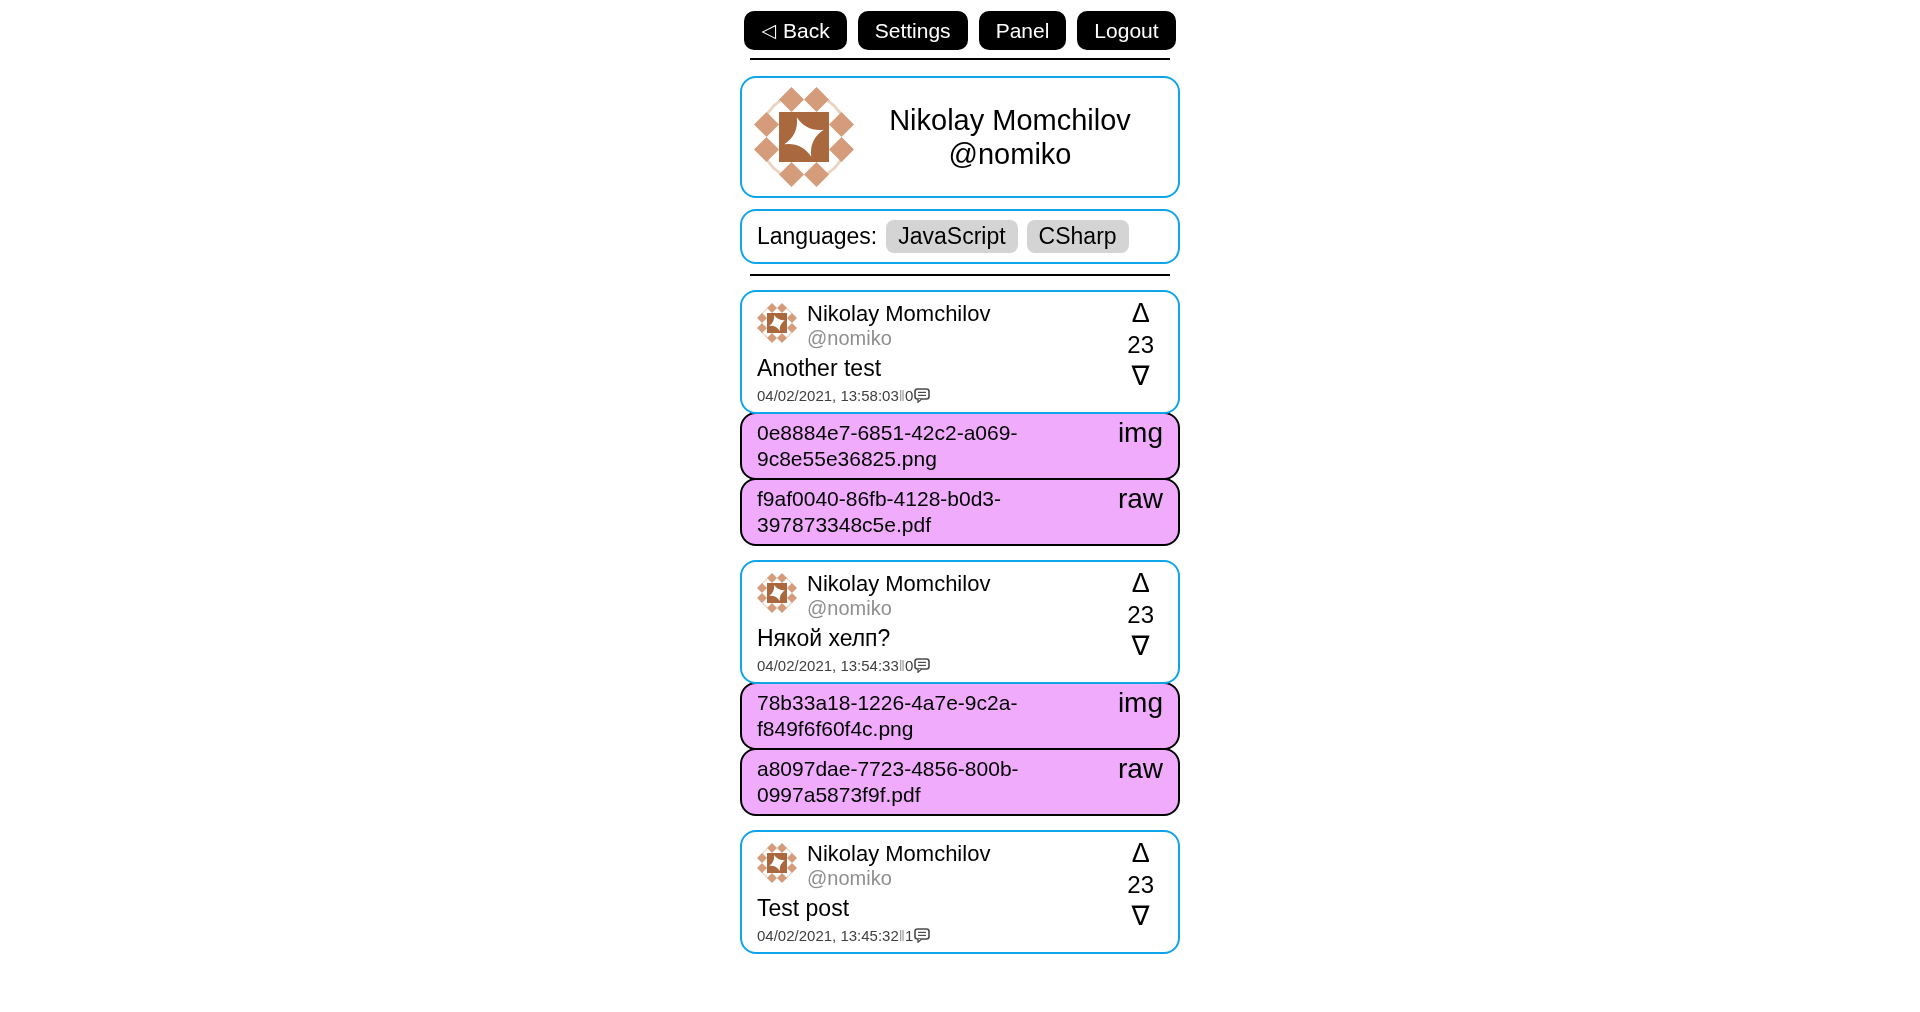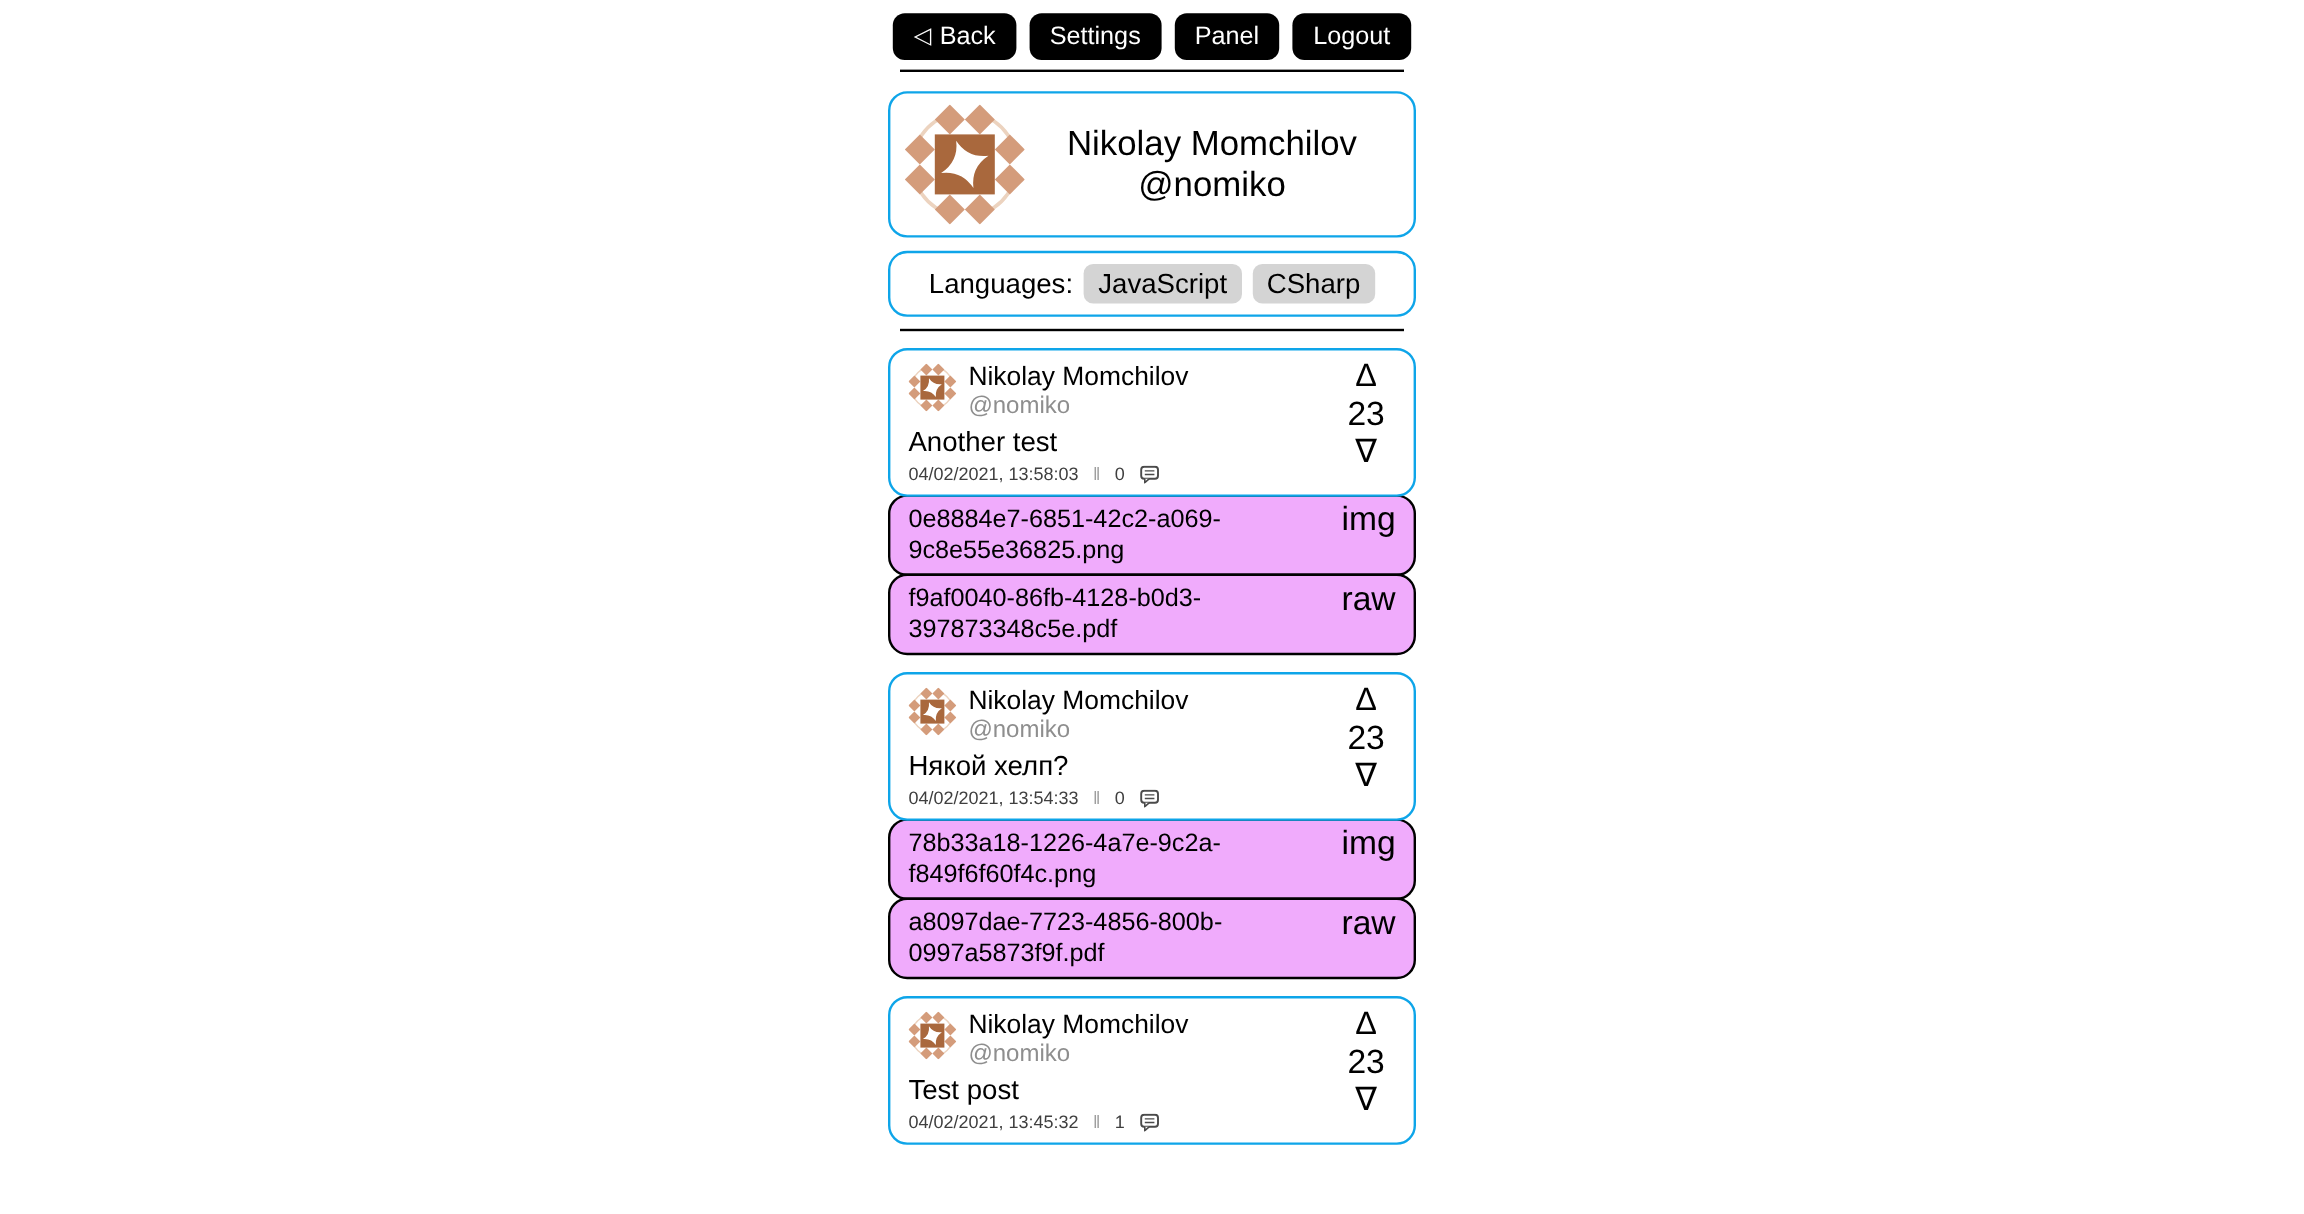--- a/index.html
+++ b/index.html
@@ -26,41 +26,41 @@
 
   .card {
     border:2px solid #0ea5e9; border-radius:16px; background:#fff;
   }
 
   
   .profile-card { margin-top:16px; height:122px; display:flex; align-items:center; padding:0 12px; }
   .avatar-lg { width:100px; height:100px; flex:0 0 100px; }
   .profile-names { flex:1; text-align:center; font-size:29px; line-height:34px; }
 
-  .info-card { margin-top:11px; display:flex; align-items:center; padding:9px 32px; font-size:23px; gap:9px; }
+  .info-card { margin-top:11px; display:flex; align-items:center; padding:9px 15px; font-size:23px; gap:9px; }
   .tag { background:var(--color-tag_bg,#d4d4d4); border-radius:8px; padding:3px 12px; font-size:23px; }
 
   
   .post { margin-top:14px; }
   .post:first-of-type { margin-top:15px; }
   .post-main { padding:9px 15px 8px 15px; position:relative; }
   .post-header { display:flex; gap:10px; align-items:flex-start; }
   .avatar-sm { width:40px; height:40px; flex:0 0 40px; margin-top:2px; }
   .author-name { font-size:22px; line-height:25px; }
   .author-handle { font-size:20px; line-height:24px; color:var(--color-handle_gray,#8e8e8e); }
   .post-title { font-size:23px; line-height:27px; margin-top:5px; }
-  .post-meta { margin-top:5px; display:flex; align-items:center; gap:12px;
+  .post-meta { margin-top:5px; display:flex; align-items:center; gap:0;
                font-size:15px; color:var(--color-meta_gray,#3f3f3f); }
   .meta-sep { color:var(--color-separator_gray,#9e9e9e); font-size:15px; }
   .comment-icon { display:inline-flex; margin-left:1px; }
 
   .votes { position:absolute; top:6px; right:24px; display:flex; flex-direction:column; align-items:center; }
   .vote-btn { background:none; border:none; padding:0; font-family:inherit; cursor:pointer;
               font-size:27px; line-height:31px; color:#000; }
-  .vote-score { font-size:28px; line-height:32px; }
+  .vote-score { font-size:24px; line-height:32px; }
 
   .attachment { margin-top:-2px; padding:6px 15px; display:flex; align-items:flex-start;
                 border:2px solid #000; border-radius:16px; background:#f0abfc; }
   .attachment-name { flex:1; font-size:21px; line-height:26px; word-break:break-word; }
   .attachment-type { font-size:28px; line-height:26px; margin-left:12px; }
 
   
   .av-pale  { stroke:var(--color-avatar_pale,#ecd3bf); stroke-width:3; fill:none; stroke-linecap:round; }
   .av-light { fill:var(--color-avatar_light,#d49c7b); }
   .av-dark  { fill:var(--color-avatar_dark,#a9683d); }

